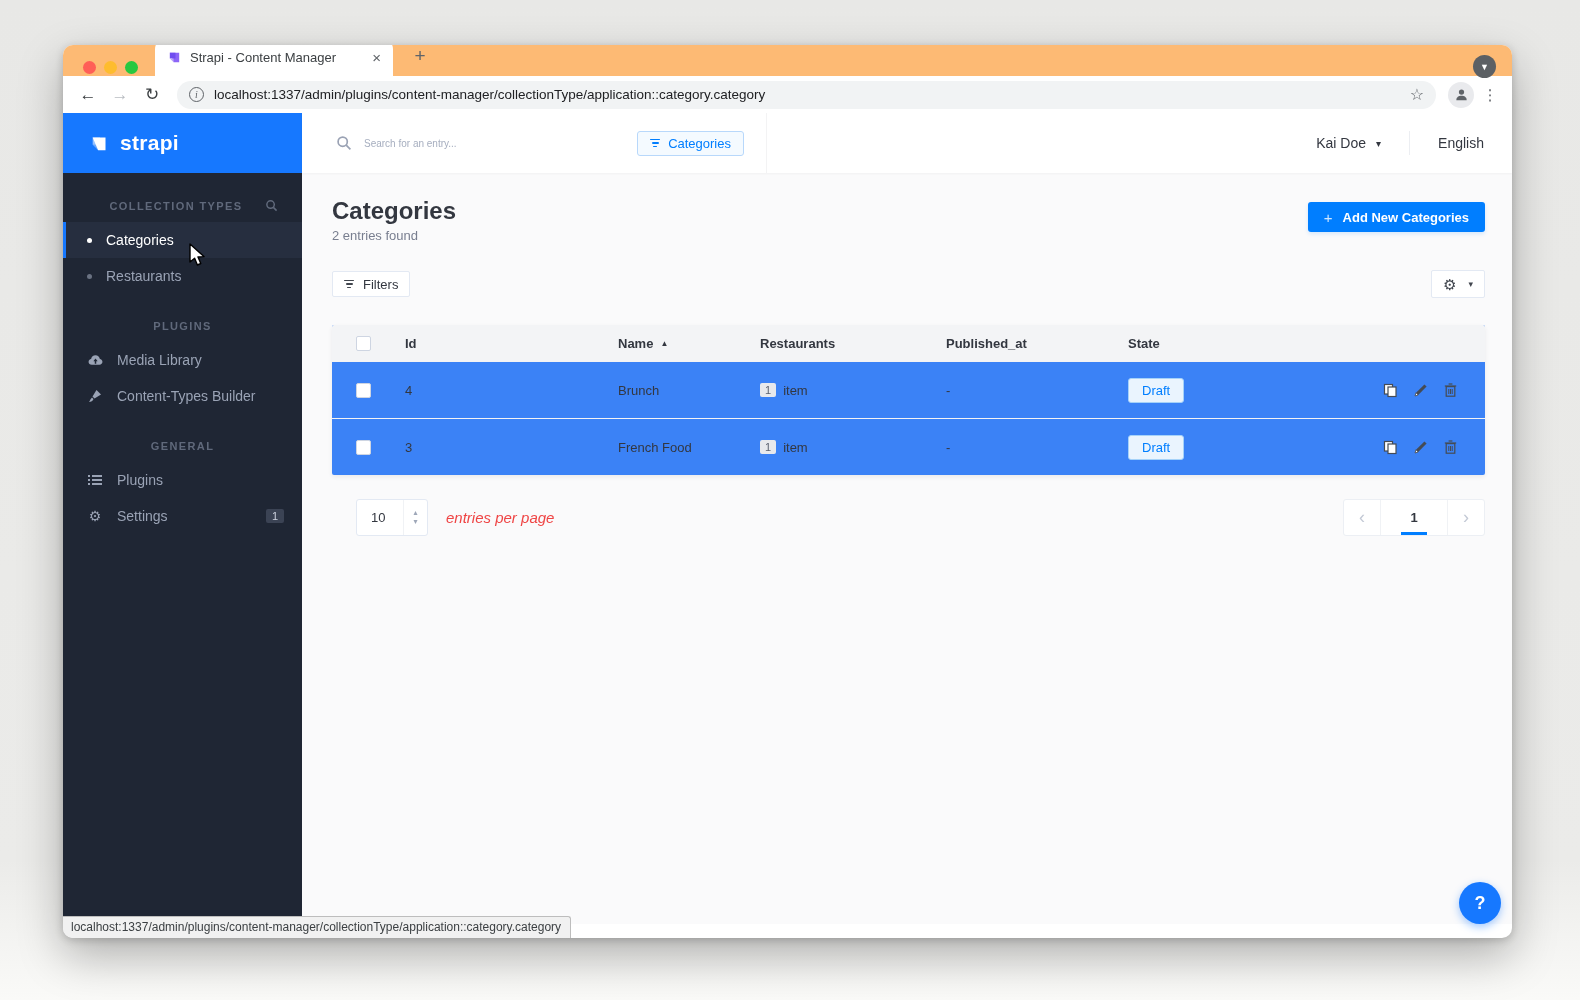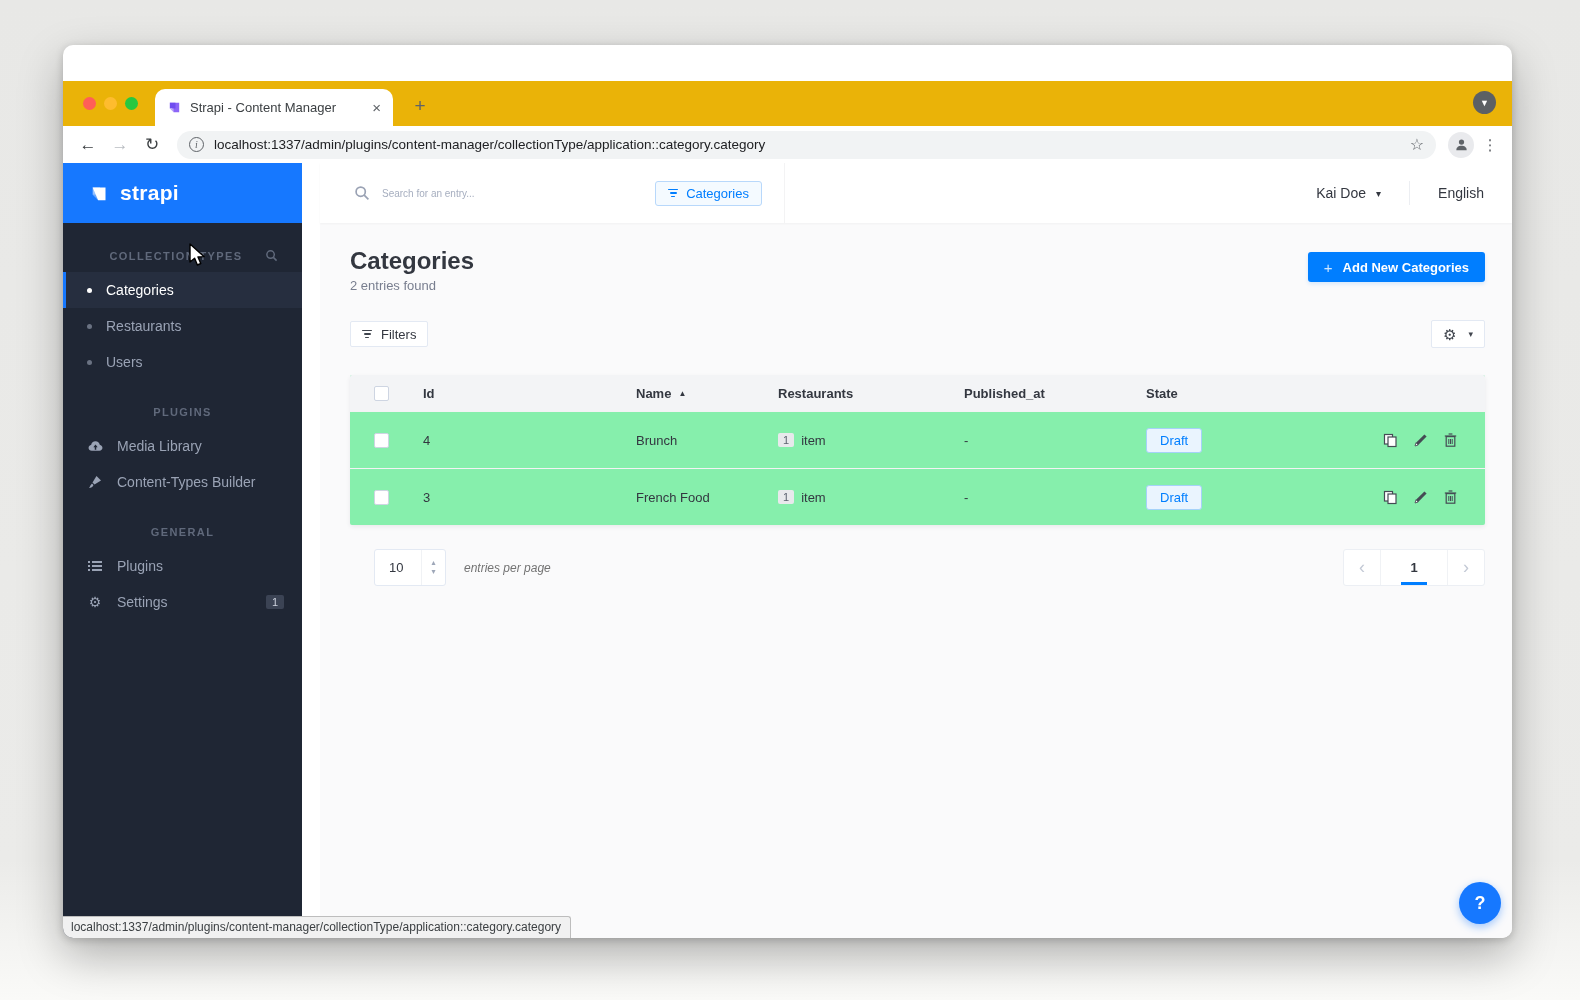--- a/index.html
+++ b/index.html
@@ -10,21 +10,21 @@
     position:relative; overflow:hidden;
   }
   
   .window {
     position:absolute; left:63px; top:45px; width:1449px; height:893px;
     border-radius:10px; background:#fff;
     box-shadow:0 18px 45px rgba(0,0,0,.28), 0 2px 8px rgba(0,0,0,.18);
     overflow:hidden;
   }
   
-  .tabstrip { height:45px; background:#eab308; position:relative; display:flex; align-items:flex-end;margin-top:36px; }
+  .tabstrip { height:31px; background:#fdba74; position:relative; display:flex; align-items:flex-end; }
   .traffic { position:absolute; left:20px; top:16px; display:flex; gap:8px; }
   .light { width:13px; height:13px; border-radius:50%; }
   .light.red{ background:#ff5f57; } .light.yellow{ background:#febc2e; } .light.green{ background:#28c840; }
   .tab {
     position:absolute; left:92px; bottom:0; width:238px; height:37px;
     background:#fff; border-radius:10px 10px 0 0;
     display:flex; align-items:center; padding:0 12px; gap:8px;
   }
   .tab-title { font-size:13px; color:#3c4043; flex:1; white-space:nowrap; overflow:hidden; }
   .tab-close { font-size:15px; color:#5f6368; cursor:default; line-height:1; }
@@ -37,21 +37,21 @@
   .omnibox {
     flex:1; height:28px; margin:0 6px; background:#f1f3f4; border-radius:14px;
     display:flex; align-items:center; padding:0 12px; gap:10px;
   }
   .info-ico { width:15px; height:15px; border:1.5px solid #5f6368; border-radius:50%; color:#5f6368; font-size:10px; display:flex; align-items:center; justify-content:center; font-style:italic; font-family:"Liberation Serif", serif; flex-shrink:0; }
   .url-text { font-size:13.5px; color:#202124; flex:1; white-space:nowrap; overflow:hidden; }
   .star-ico { font-size:16px; color:#5f6368; }
   .avatar-btn { width:26px; height:26px; border-radius:50%; background:#e9eaed; display:flex; align-items:center; justify-content:center; }
   .overflow-ico { font-size:15px; color:#5f6368; width:20px; text-align:center; letter-spacing:0; }
   
-  .app { display:flex; height:811px;gap:18px; }
+  .app { display:flex; height:811px; }
   
   .sidebar { width:239px; background:#1f2634; flex-shrink:0; display:flex; flex-direction:column; }
   .logo-block { height:60px; background:#1678ff; display:flex; align-items:center; padding-left:26px; gap:9px; flex-shrink:0; }
   .logo-word { color:#fff; font-size:21px; font-weight:bold; letter-spacing:.3px; }
   .side-section { padding-top:26px;text-align:center; }
   .side-title-row { display:flex; align-items:center; padding:0 24px; margin-bottom:10px; }
   .side-title { font-size:11px; font-weight:bold; letter-spacing:1.4px; color:#60697b; flex:1; }
   .side-item { height:36px; display:flex; align-items:center; padding-left:24px; color:#9aa3b5; font-size:14px; gap:14px; position:relative; }
   .side-item .bullet { width:5px; height:5px; border-radius:50%; background:#6a7282; flex-shrink:0; }
   .side-item.active { background:#262e3f; color:#ffffff; padding-left:21px; border-left:3px solid #1678ff; }
@@ -84,21 +84,21 @@
   .filter-row { margin-top:27px; display:flex; align-items:center; justify-content:space-between; }
   .btn-filters { display:flex; align-items:center; gap:9px; background:#fff; border:1px solid #e3e9f3; border-radius:2px; height:26px; padding:0 11px; font-size:13px; color:#333740; }
   .flt-ico { display:flex; flex-direction:column; gap:2px; align-items:center; }
   .flt-ico i { display:block; height:1.5px; background:#41464e; border-radius:1px; }
   .flt-ico i:nth-child(1){ width:10px; } .flt-ico i:nth-child(2){ width:7px; } .flt-ico i:nth-child(3){ width:4px; }
   .chip-flt i { background:#007eff; }
   .btn-gear { display:flex; align-items:center; gap:12px; background:#fff; border:1px solid #e3e9f3; border-radius:2px; height:28px; padding:0 11px; }
   .gear-glyph { font-size:15px; color:#41464e; line-height:1; }
   .gear-caret { font-size:9px; color:#41464e; }
   
-  .table-card { margin-top:27px; background:#86efac; border-radius:2px; box-shadow:0 2px 4px rgba(46,50,59,.08); }
+  .table-card { margin-top:27px; background:#3b82f6; border-radius:2px; box-shadow:0 2px 4px rgba(46,50,59,.08); }
   .t-row { display:flex; align-items:center; }
   .t-head { height:36px; background:#f3f4f6; border-radius:2px 2px 0 0; font-weight:bold; }
   .t-head .cell { font-size:13px; color:#333740; font-weight:bold; }
   .t-body-row { height:57px; border-top:1px solid #f3f3f4; }
   .cell { font-size:13px; color:#333740; }
   .col-check { width:63px; display:flex; justify-content:center; }
   .col-id { width:183px; padding-left:10px; }
   .col-name { width:182px; display:flex; align-items:center; gap:7px;padding-left:40px; }
   .col-rest { width:186px; display:flex; align-items:center; gap:7px; }
   .col-pub { width:182px; }
@@ -109,21 +109,21 @@
   .count-badge { background:#e8e9ec; color:#5b626f; font-size:11px; padding:1px 5px; border-radius:2px; }
   .state-badge { display:inline-block; background:#eaf4fe; border:1px solid #a5d2f9; color:#007eff; font-size:13px; padding:4px 13px; border-radius:3px; }
   .act-ico { display:flex; align-items:center; }
   .act-ico svg { display:block; }
   
   .pagination-row { margin-top:24px; display:flex; align-items:center; justify-content:space-between;margin-left:24px; }
   .pp-left { display:flex; align-items:center; }
   .pp-select { width:72px; height:37px; background:#fff; border:1px solid #e3e9f3; border-radius:3px; display:flex; align-items:center; }
   .pp-value { flex:1; padding-left:14px; font-size:13px; color:#333740; }
   .pp-stepper { width:24px; height:100%; border-left:1px solid #f0f2f5; display:flex; flex-direction:column; align-items:center; justify-content:center; color:#9ea7b8; font-size:8px; line-height:1.1; }
-  .pp-label { font-style:italic; font-size:12px; color:#737373; margin-left:18px; }
+  .pp-label { font-style:italic; font-size:15px; color:#ef4444; margin-left:18px; }
   .pager { height:37px; background:#fff; border:1px solid #eceff4; border-radius:3px; display:flex; align-items:stretch; overflow:hidden; }
   .pager-btn { width:36px; display:flex; align-items:center; justify-content:center; color:#c3c9d5; font-size:18px; }
   .pager-page { width:68px; display:flex; align-items:center; justify-content:center; font-size:13px; font-weight:bold; color:#333740; border-left:1px solid #f0f2f5; border-right:1px solid #f0f2f5; position:relative; }
   .pager-page::after { content:""; position:absolute; bottom:0; left:50%; transform:translateX(-50%); width:26px; height:3px; background:#007eff; }
   
   .status-tooltip {
     position:absolute; left:0; bottom:0; background:#f1f1f1; border:1px solid #bdbdbd;
     border-left:none; border-bottom:none; border-top-right-radius:3px;
     padding:3px 9px 4px 8px; font-size:12px; color:#3c4043; z-index:30; white-space:nowrap;
   }
@@ -198,24 +198,20 @@
             <line x1="9" y1="9" x2="12.5" y2="12.5" stroke="#60697b" stroke-width="1.6"></line>
           </svg>
         </div>
         <div class="side-item active">
           <span class="bullet"></span>
           <span>Categories</span>
         </div>
         <div class="side-item">
           <span class="bullet"></span>
           <span>Restaurants</span>
-        </div>
-        <div class="side-item">
-          <span class="bullet"></span>
-          <span>Users</span>
         </div>
       </div>
 
       <div class="side-section">
         <div class="side-title-row">
           <span class="side-title">PLUGINS</span>
         </div>
         <div class="side-item">
           <span class="s-ico">
             <svg width="15" height="12" viewBox="0 0 16 12">

